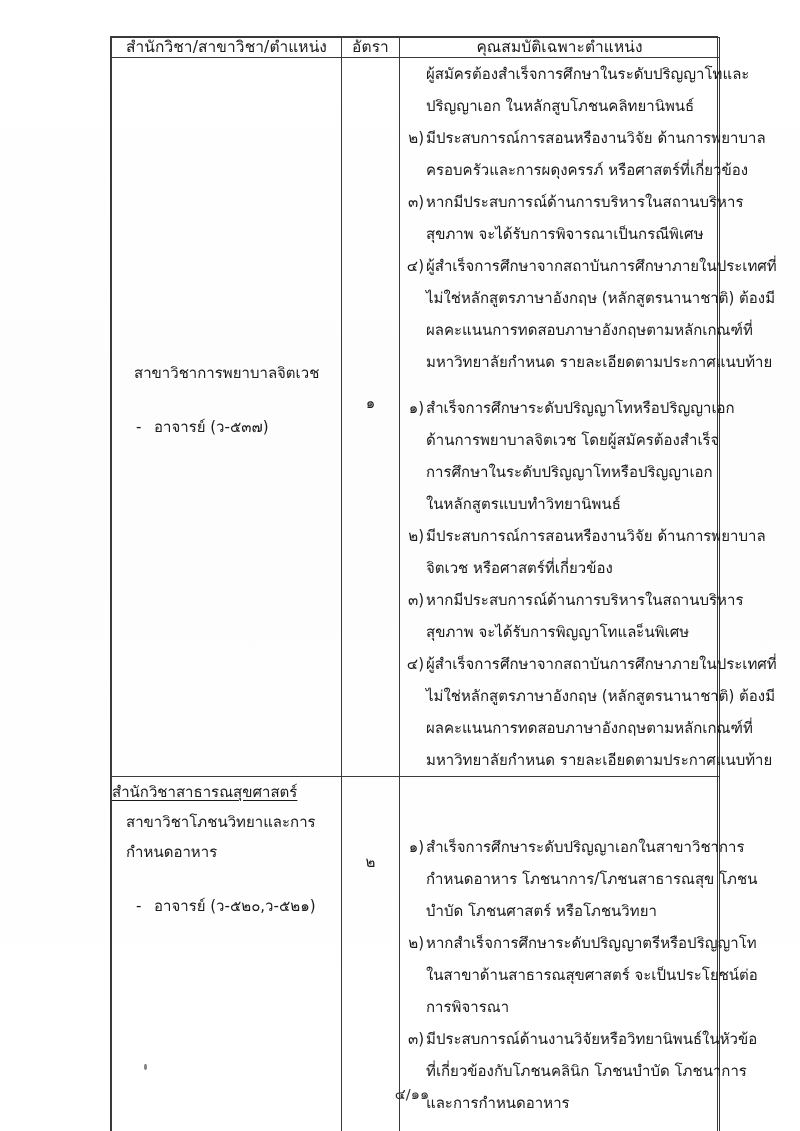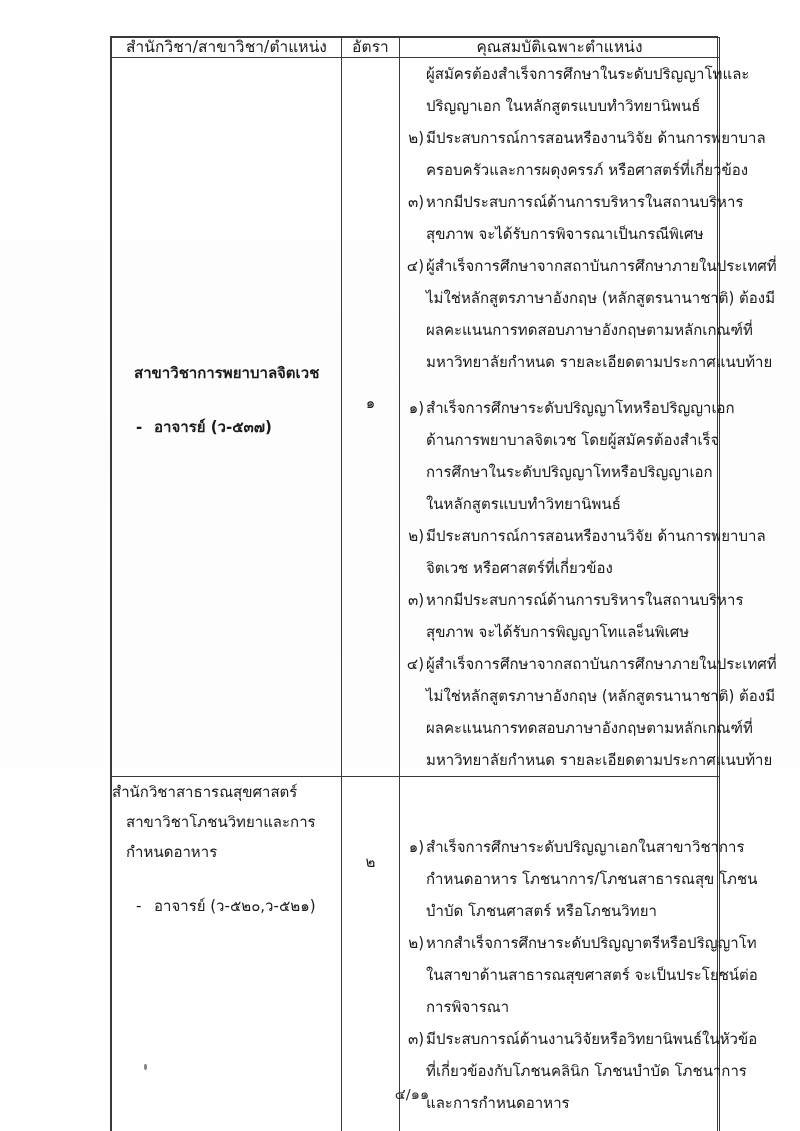--- a/index.html
+++ b/index.html
@@ -55,40 +55,40 @@
     line-height: 1.25;
   }
 
   .cell-pad-a { padding: 10px 6px 10px 10px; }
   .cell-pad-b { padding: 10px 4px; text-align: center; }
   .cell-pad-c { padding: 9px 6px 10px 8px; }
 
   .unit-title {
     font-size: 15px;
     line-height: 30px;
+    text-decoration: underline;
     text-underline-offset: 3px;
     display: inline-block;
   }
   .branch-title {
     font-size: 15px;
     line-height: 30px;
     padding-left: 14px;
   }
   .pos-line {
     font-size: 15px;
     line-height: 30px;
     padding-left: 24px;
     white-space: nowrap;
     margin-top: 24px;
   }
   .pos-dash { display: inline-block; width: 18px; }
 
   .left-block-a {
     padding-top: 300px;
-    font-weight: bold;
   }
   .left-name {
     font-size: 15px;
     line-height: 30px;
     padding-left: 22px;
   }
   .quota {
     font-size: 15px;
     line-height: 30px;
   }
@@ -172,21 +172,21 @@
               </div>
             </div>
           </td>
           <td class="cell-pad-b">
             <div class="quota quota-a">๑</div>
           </td>
           <td class="cell-pad-c">
             <ul class="qual">
               <li class="nomarker">
                 <span class="qual-line">ผู้สมัครต้องสำเร็จการศึกษาในระดับปริญญาโทและ</span>
-                <span class="qual-line">ปริญญาเอก ในหลักสูตรแบบทำวิทยานิพนธ์</span>
+                <span class="qual-line">ปริญญาเอก ในหลักสูบโภชนคลิทยานิพนธ์</span>
               </li>
               <li>
                 <span class="marker">๒)</span>
                 <span class="qual-line">มีประสบการณ์การสอนหรืองานวิจัย ด้านการพยาบาล</span>
                 <span class="qual-line">ครอบครัวและการผดุงครรภ์ หรือศาสตร์ที่เกี่ยวข้อง</span>
               </li>
               <li>
                 <span class="marker">๓)</span>
                 <span class="qual-line">หากมีประสบการณ์ด้านการบริหารในสถานบริหาร</span>
                 <span class="qual-line">สุขภาพ จะได้รับการพิจารณาเป็นกรณีพิเศษ</span>

